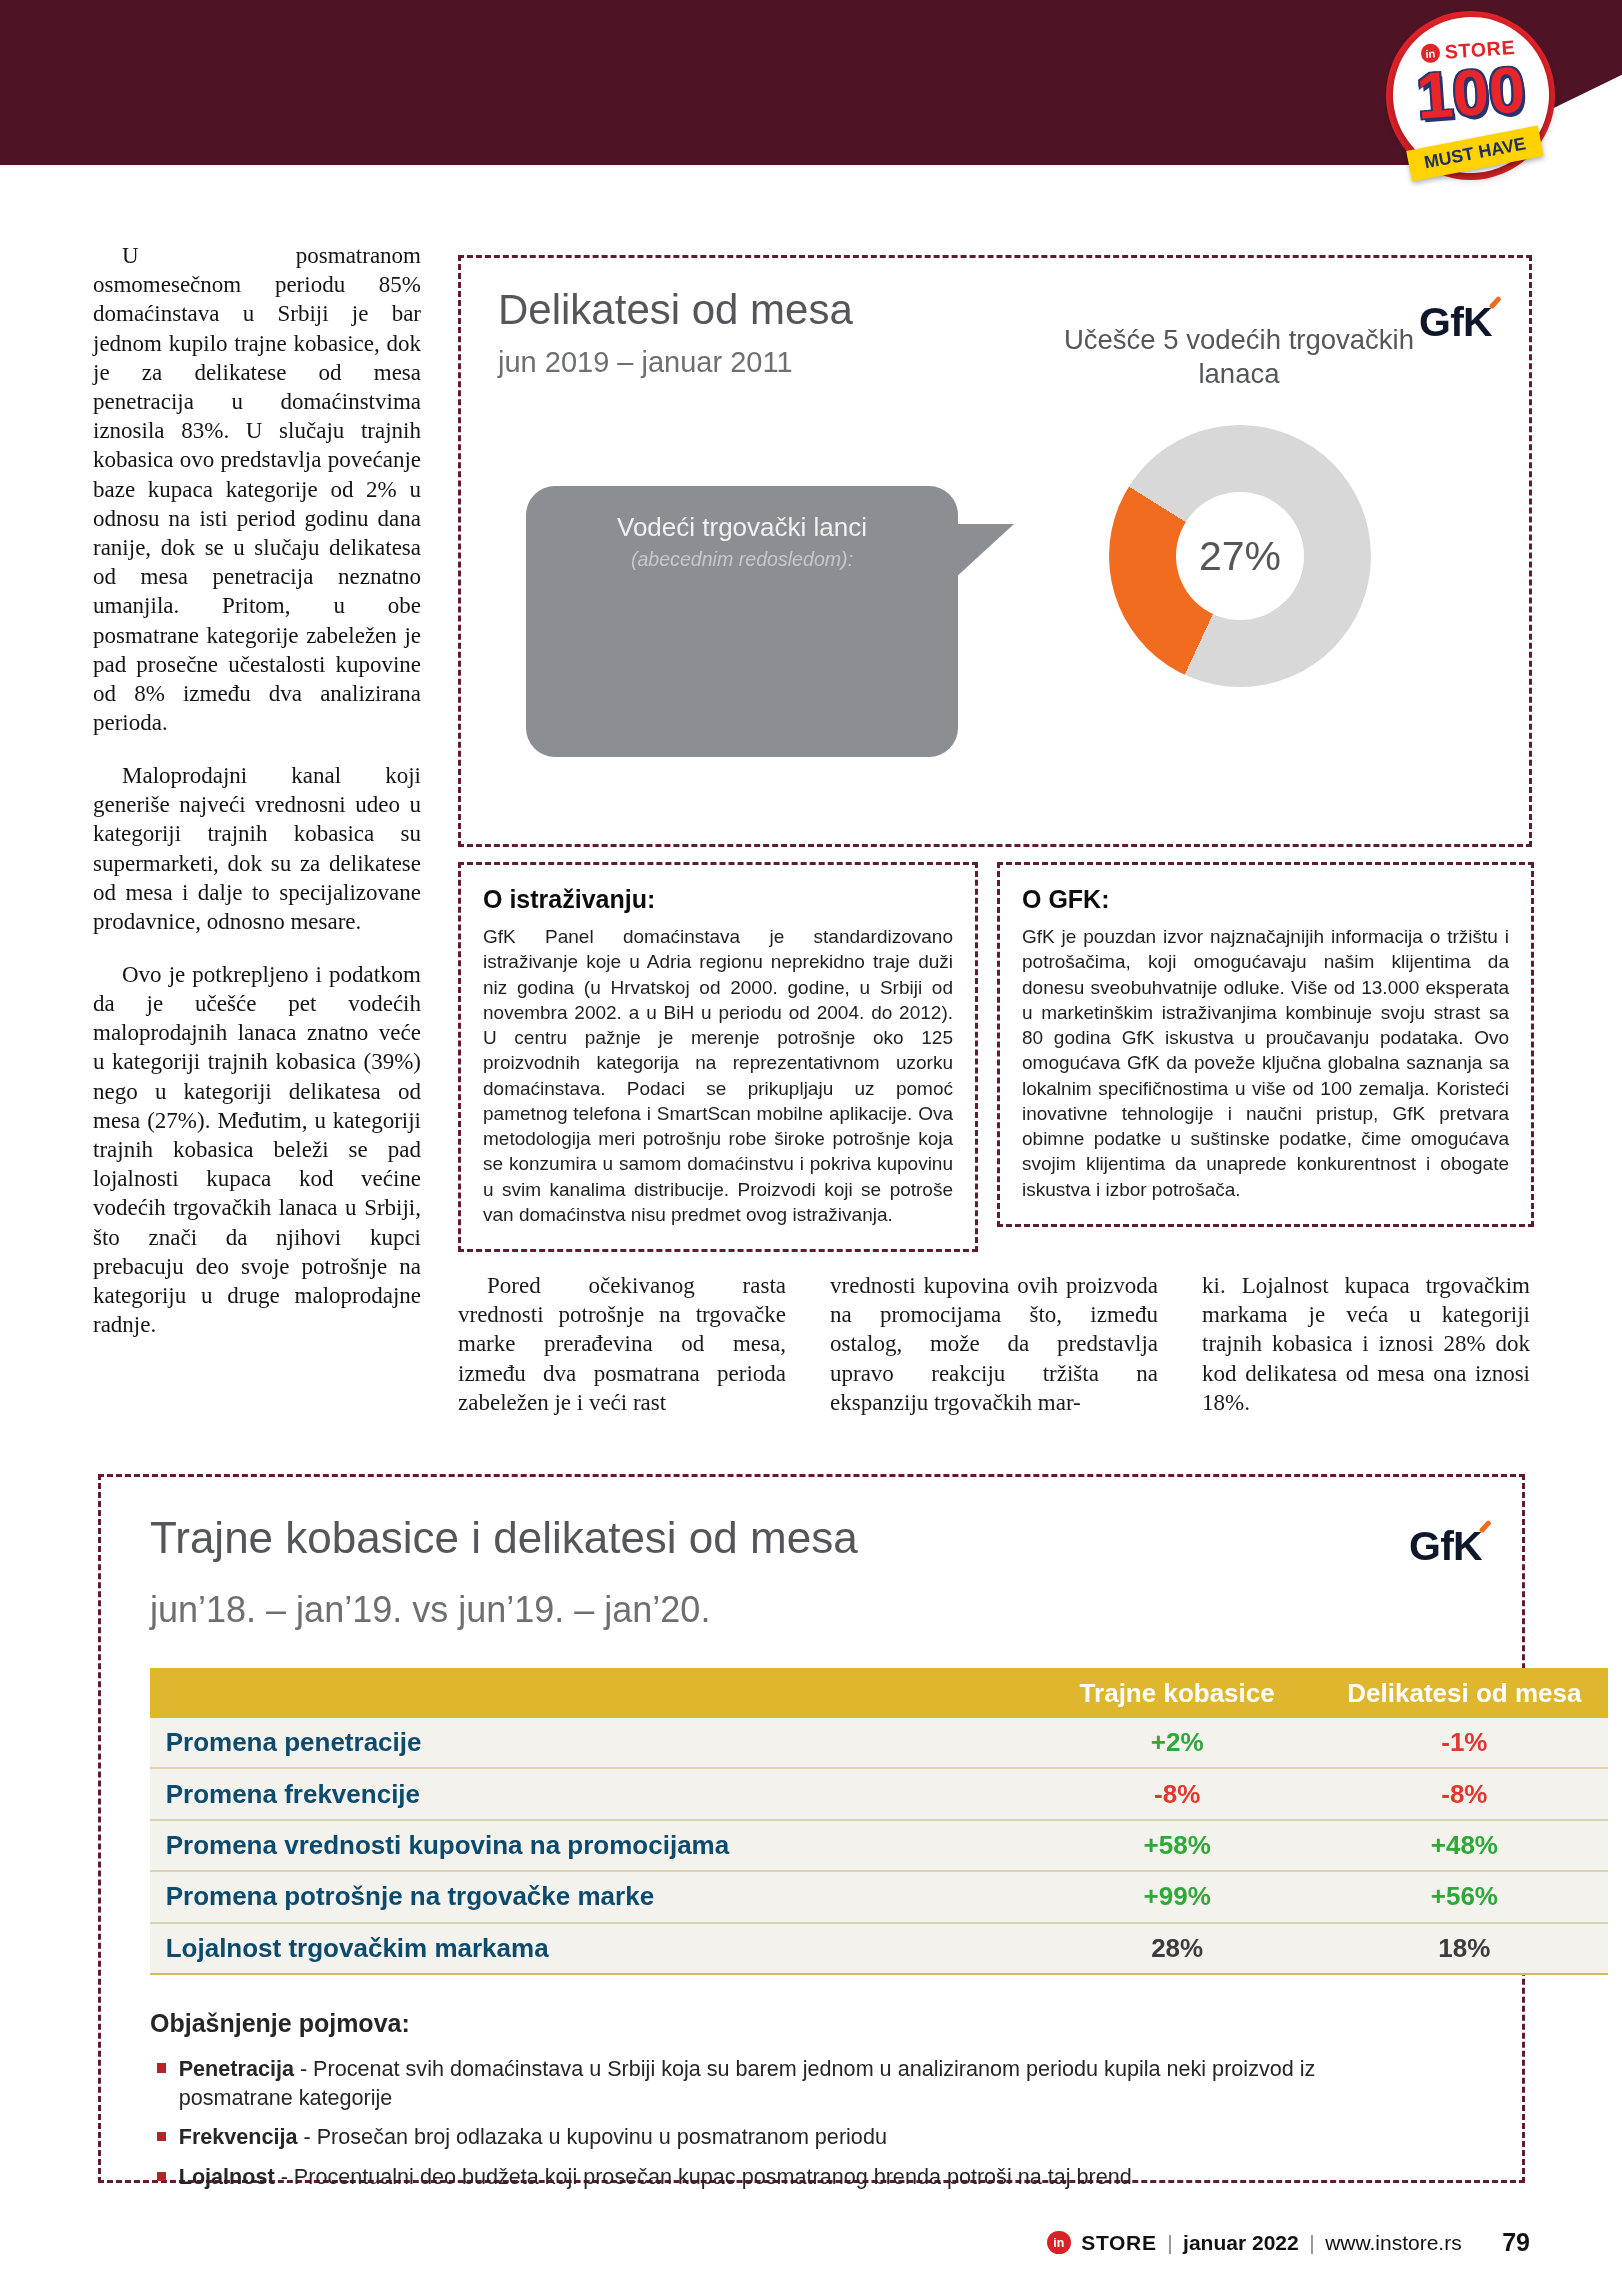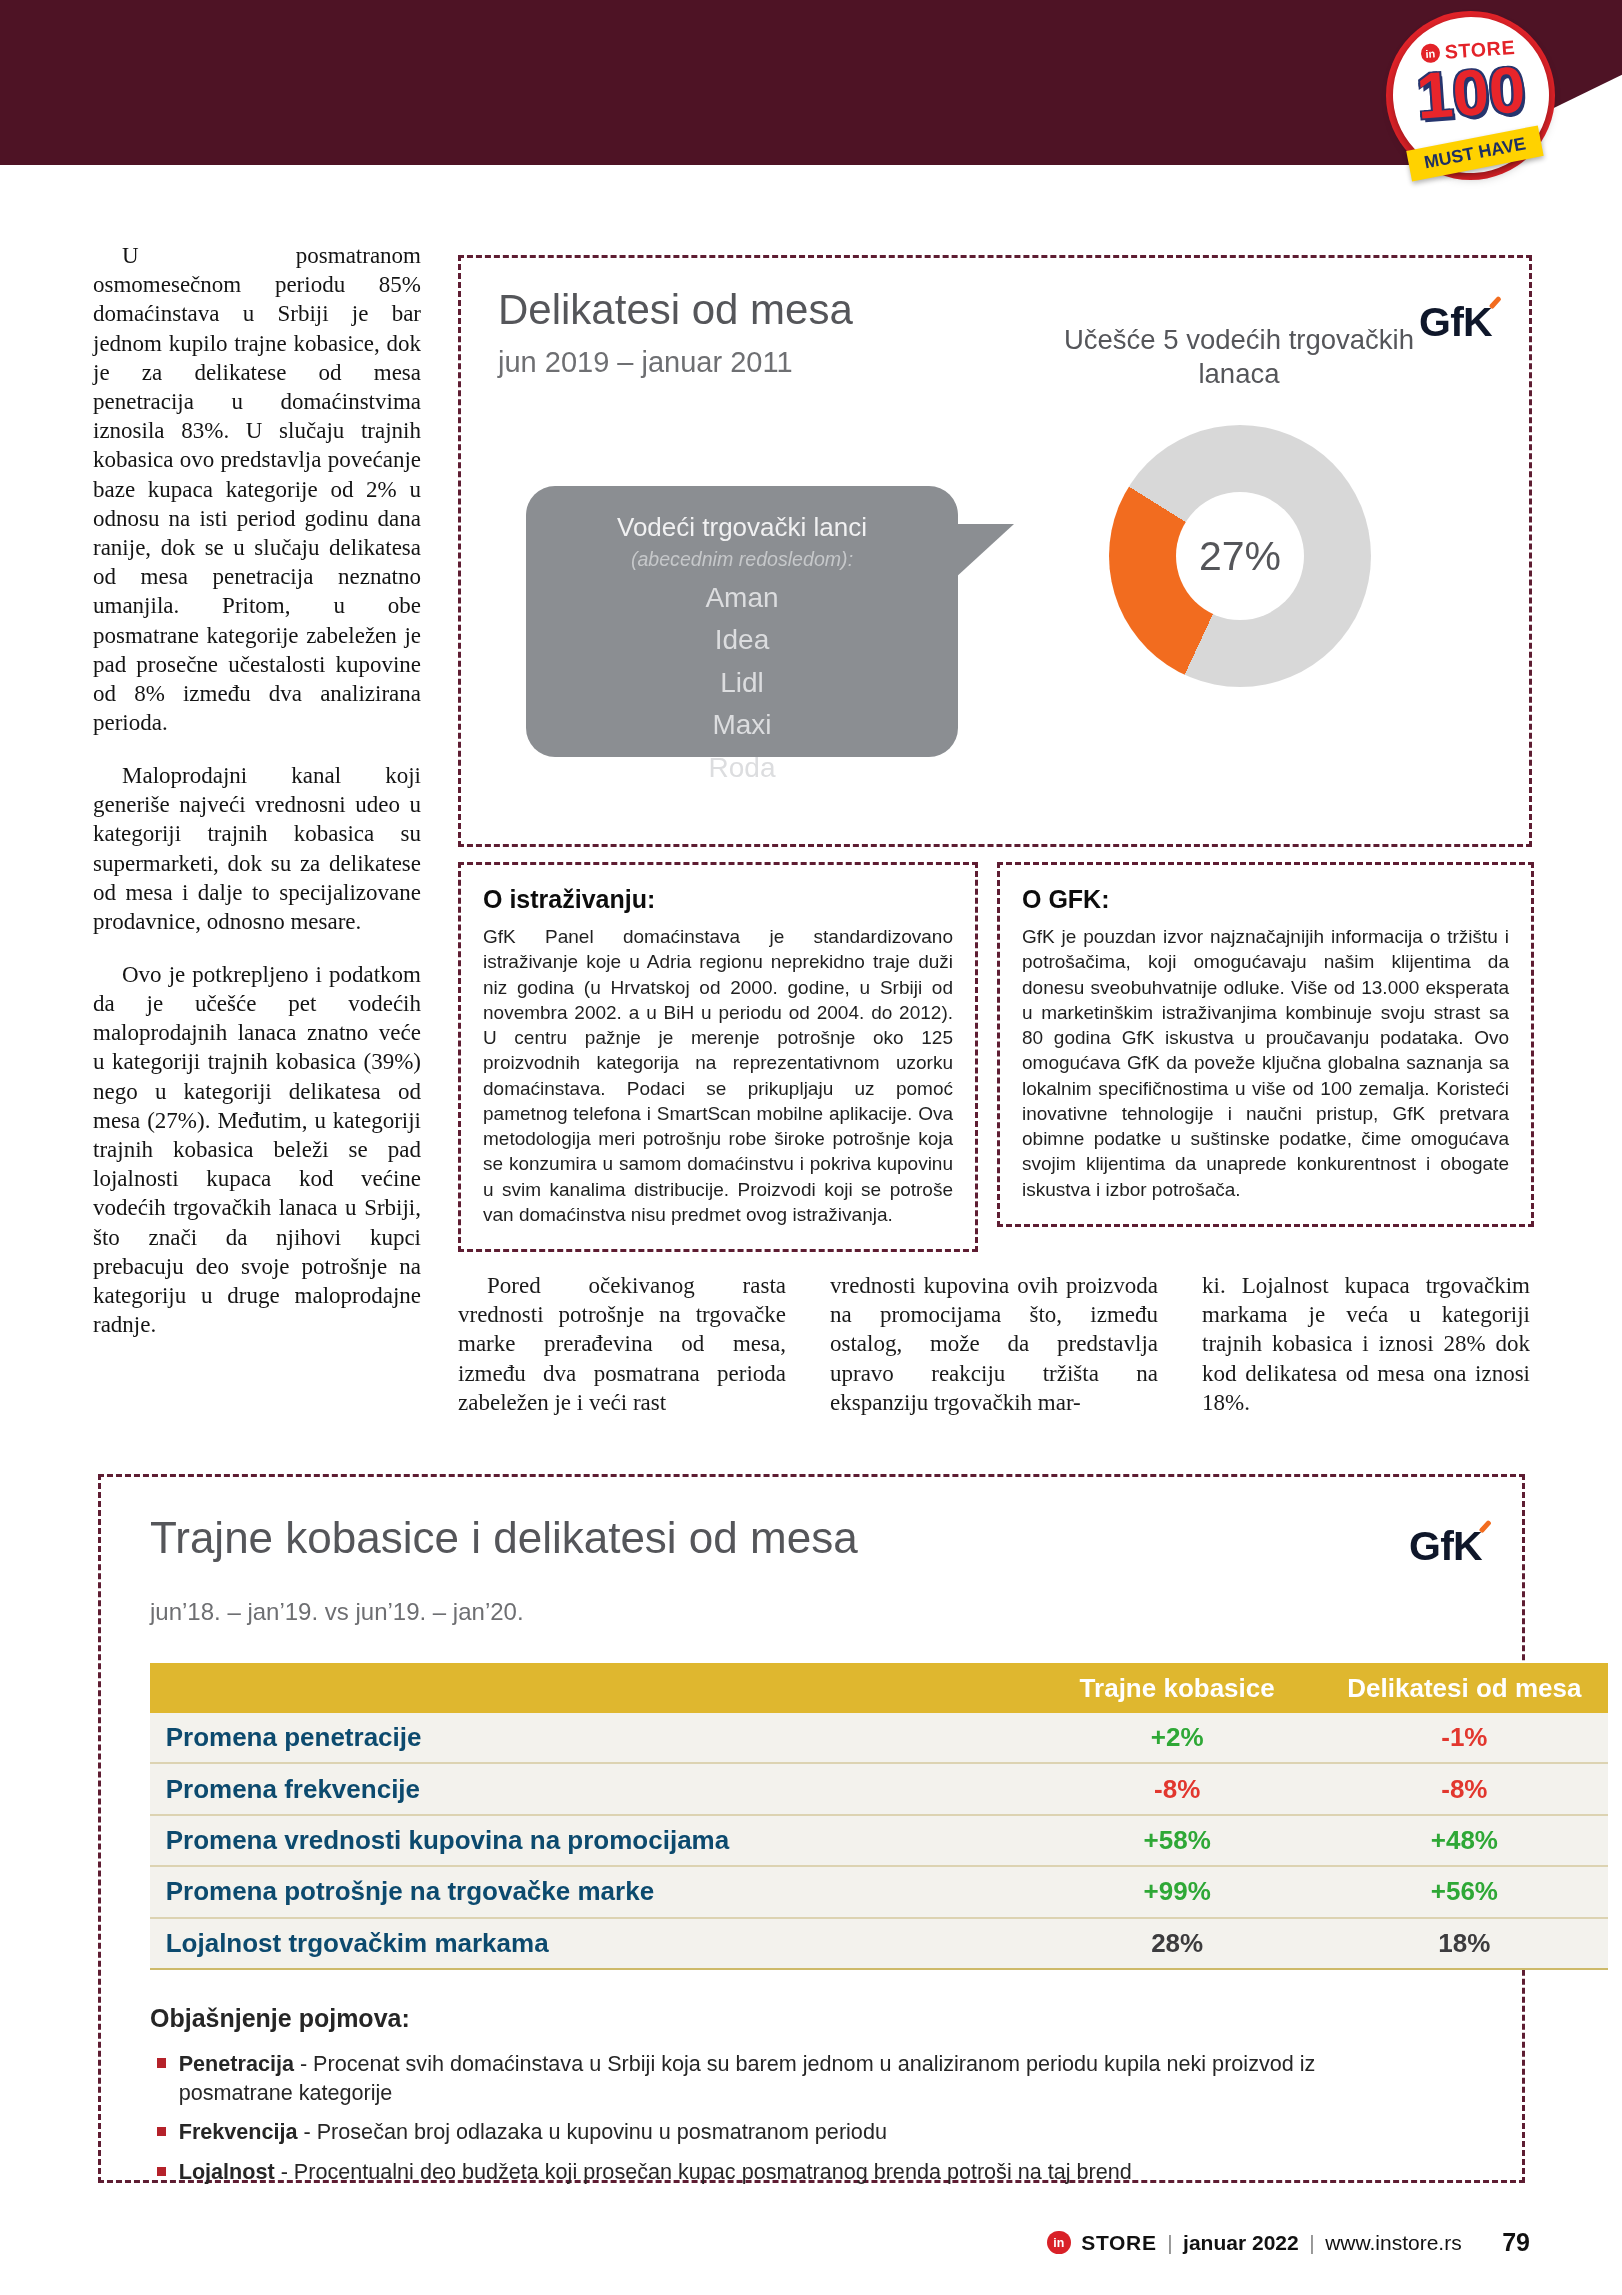--- a/index.html
+++ b/index.html
@@ -73,21 +73,21 @@
 
   
   .midcols { position:absolute; left:458px; top:1271px; width:1074px; display:flex; gap:44px;
              font-family:"Liberation Serif", serif; font-size:23px; line-height:1.27; text-align:justify; }
   .midcols .col { width:328px; }
   .midcols .col.first { text-indent:29px; }
 
   
   .bottom-box { left:98px; top:1474px; width:1427px; height:709px; padding:36px 49px; }
   .bb-title { font-size:44px; color:#55565a; }
-  .bb-sub   { font-size:24px; color:#6e6f72; margin-top:35px; }
+  .bb-sub   { font-size:36px; color:#6e6f72; margin-top:26px; }
   .bb-gfk { right:34px; top:31px; }
 
   table.stats { width:1458px; margin-top:37px; border-collapse:collapse;border-radius:7px; }
   .stats thead th { background:#DFB72F; color:#ffffff; font-weight:bold; font-size:26px;
                     line-height:1.12; padding:10.5px 6.5px; text-align:center; }
   .stats thead th.lblcol { width:766px; }
   .stats thead th.valcol { width:249px; }
   .stats tbody td { background:#F3F2ED; border-bottom:2px solid #DCD3B2; padding:9.2px 15.7px; font-size:26px; }
   .stats tbody tr:last-child td { border-bottom:2.6px solid #CDBA6A; }
   .stats td.lbl { font-weight:bold; color:#0c4a6e; text-align:left; }
@@ -149,27 +149,20 @@
 
     <div class="donut">
       <div class="donut-hole"></div>
       <div class="donut-value">27%</div>
     </div>
 
     <div class="bubble">
       <div class="bubble-tail"></div>
       <div class="bubble-title">Vodeći trgovački lanci</div>
       <div class="bubble-note">(abecednim redosledom):</div>
-      <div class="bubble-items">
-        <div>Aman</div>
-        <div>Idea</div>
-        <div>Lidl</div>
-        <div>Maxi</div>
-        <div>Roda</div>
-      </div>
     </div>
   </div>
 
   <div class="panel info-box" id="box-research">
     <div class="info-title">O istraživanju:</div>
     <div class="info-body">GfK Panel domaćinstava je standardizovano istraživanje koje u Adria regionu neprekidno traje duži niz godina (u Hrvatskoj od 2000. godine, u Srbiji od novembra 2002. a u BiH u periodu od 2004. do 2012). U centru pažnje je merenje potrošnje oko 125 proizvodnih kategorija na reprezentativnom uzorku domaćinstava. Podaci se prikupljaju uz pomoć pametnog telefona i SmartScan mobilne aplikacije. Ova metodologija meri potrošnju robe široke potrošnje koja se konzumira u samom domaćinstvu i pokriva kupovinu u svim kanalima distribucije. Proizvodi koji se potroše van domaćinstva nisu predmet ovog istraživanja.</div>
   </div>
 
   <div class="panel info-box" id="box-gfk">
     <div class="info-title">O GFK:</div>

